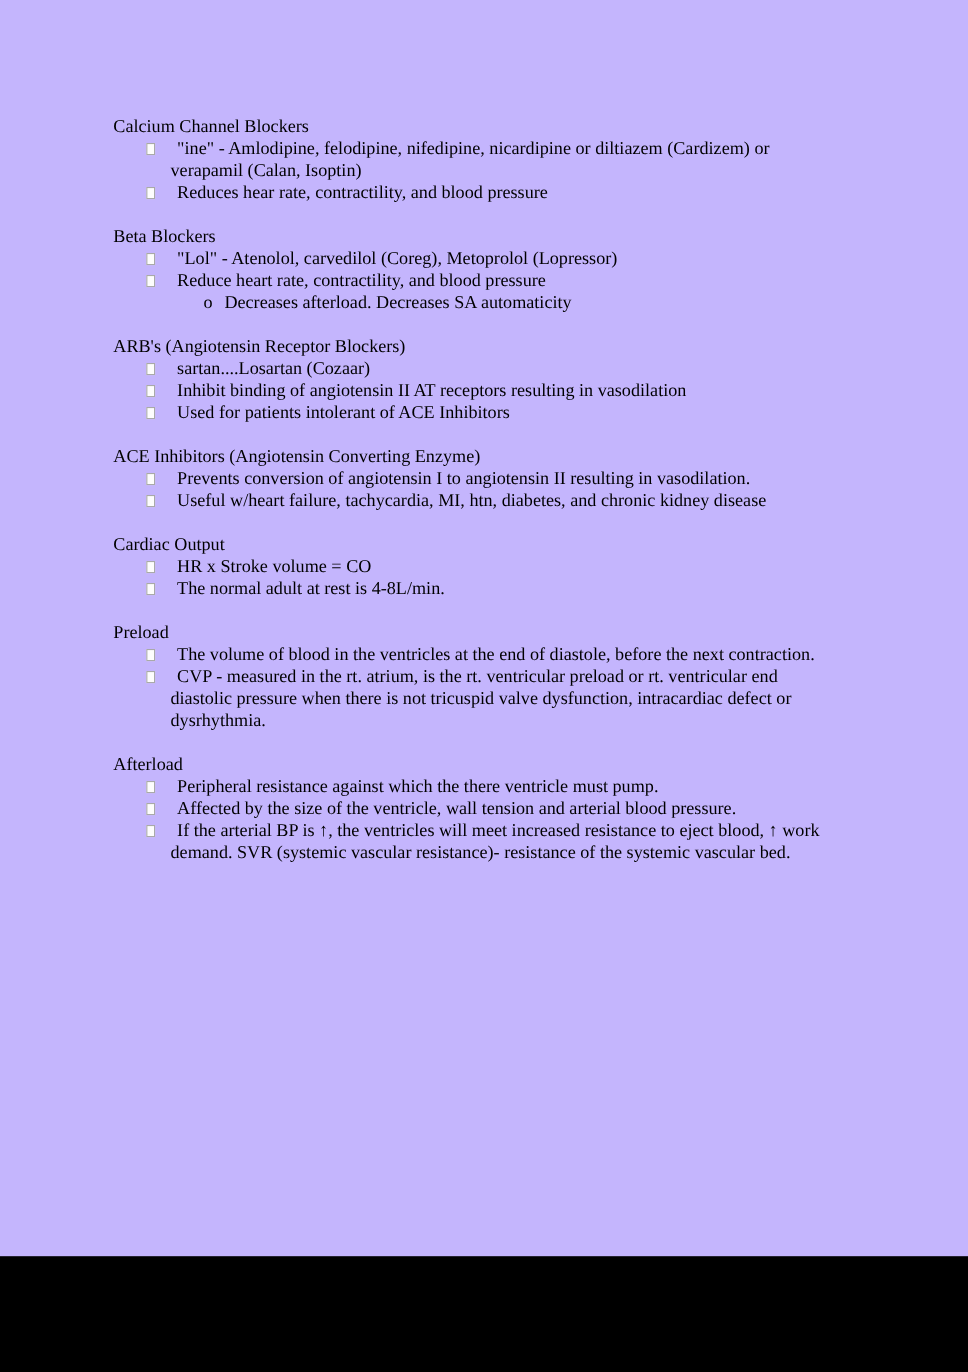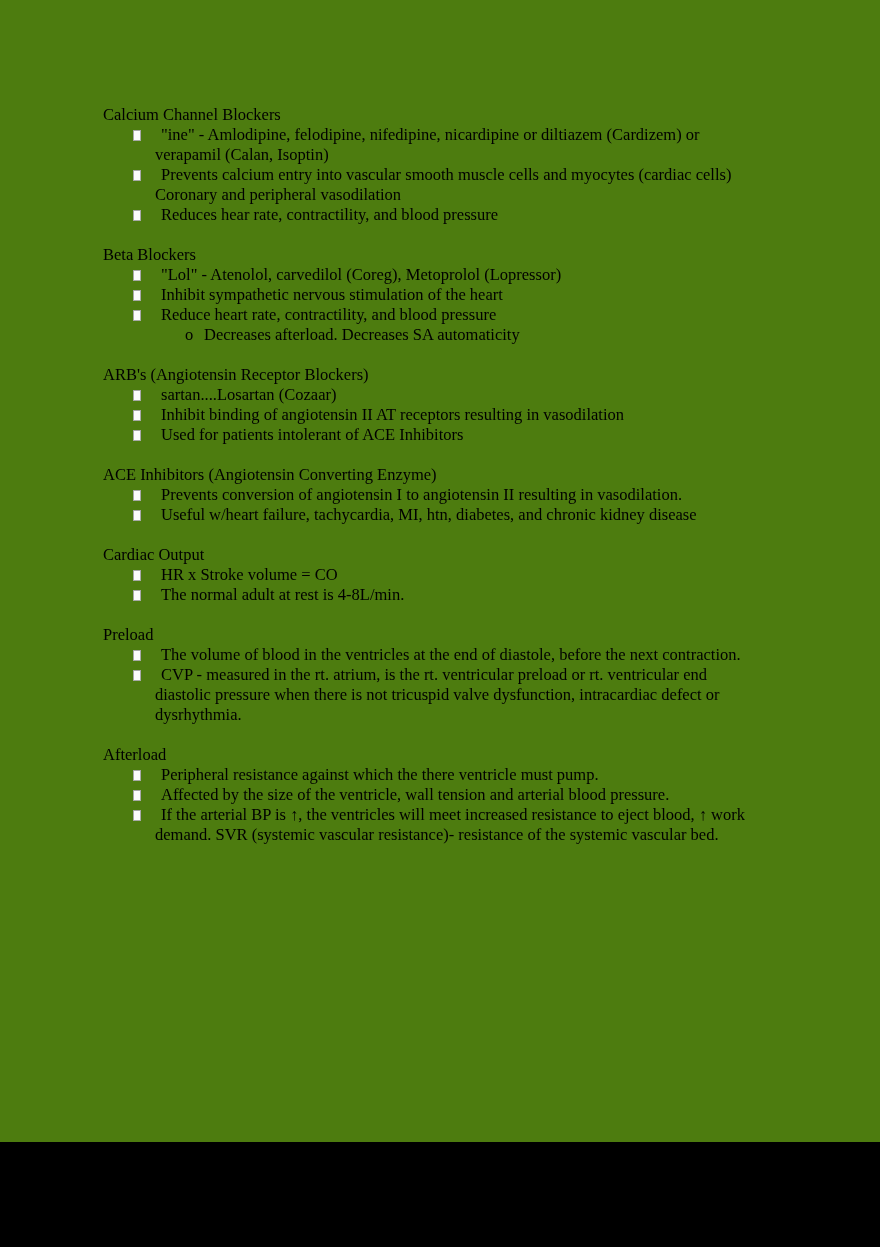--- a/index.html
+++ b/index.html
@@ -6,21 +6,21 @@
   body {
     width: 880px; height: 1247px;
     background: #ffffff;
     font-family: "Liberation Serif", serif;
     color: #000000;
     overflow: hidden;
   }
   .page {
     position: relative;
     width: 880px; height: 1247px;
-    background: #4d7c0f;
+    background: #c4b5fd;
     overflow: hidden;
   }
   .content {
     position: absolute;
     left: 103px; top: 105px;
     width: 700px;
     font-size: 16.5px;
     line-height: 20px;
   }
   .section { margin: 0 0 20px 0; }
@@ -71,38 +71,29 @@
 
     <div class="section">
       <h2 class="section-title">Calcium Channel Blockers</h2>
       <div class="item">
         <span class="bbox"></span>
         <div class="text">"ine" - Amlodipine, felodipine, nifedipine, nicardipine or diltiazem (Cardizem) or
 verapamil (Calan, Isoptin)</div>
       </div>
       <div class="item">
         <span class="bbox"></span>
-        <div class="text">Prevents calcium entry into vascular smooth muscle cells and myocytes (cardiac cells)
-Coronary and peripheral vasodilation</div>
-      </div>
-      <div class="item">
-        <span class="bbox"></span>
         <div class="text">Reduces hear rate, contractility, and blood pressure</div>
       </div>
     </div>
 
     <div class="section">
       <h2 class="section-title">Beta Blockers</h2>
       <div class="item">
         <span class="bbox"></span>
         <div class="text">"Lol" - Atenolol, carvedilol (Coreg), Metoprolol (Lopressor)</div>
-      </div>
-      <div class="item">
-        <span class="bbox"></span>
-        <div class="text">Inhibit sympathetic nervous stimulation of the heart</div>
       </div>
       <div class="item">
         <span class="bbox"></span>
         <div class="text">Reduce heart rate, contractility, and blood pressure</div>
       </div>
       <div class="subitem">
         <span class="omark">o</span>
         <div class="text">Decreases afterload. Decreases SA automaticity</div>
       </div>
     </div>

